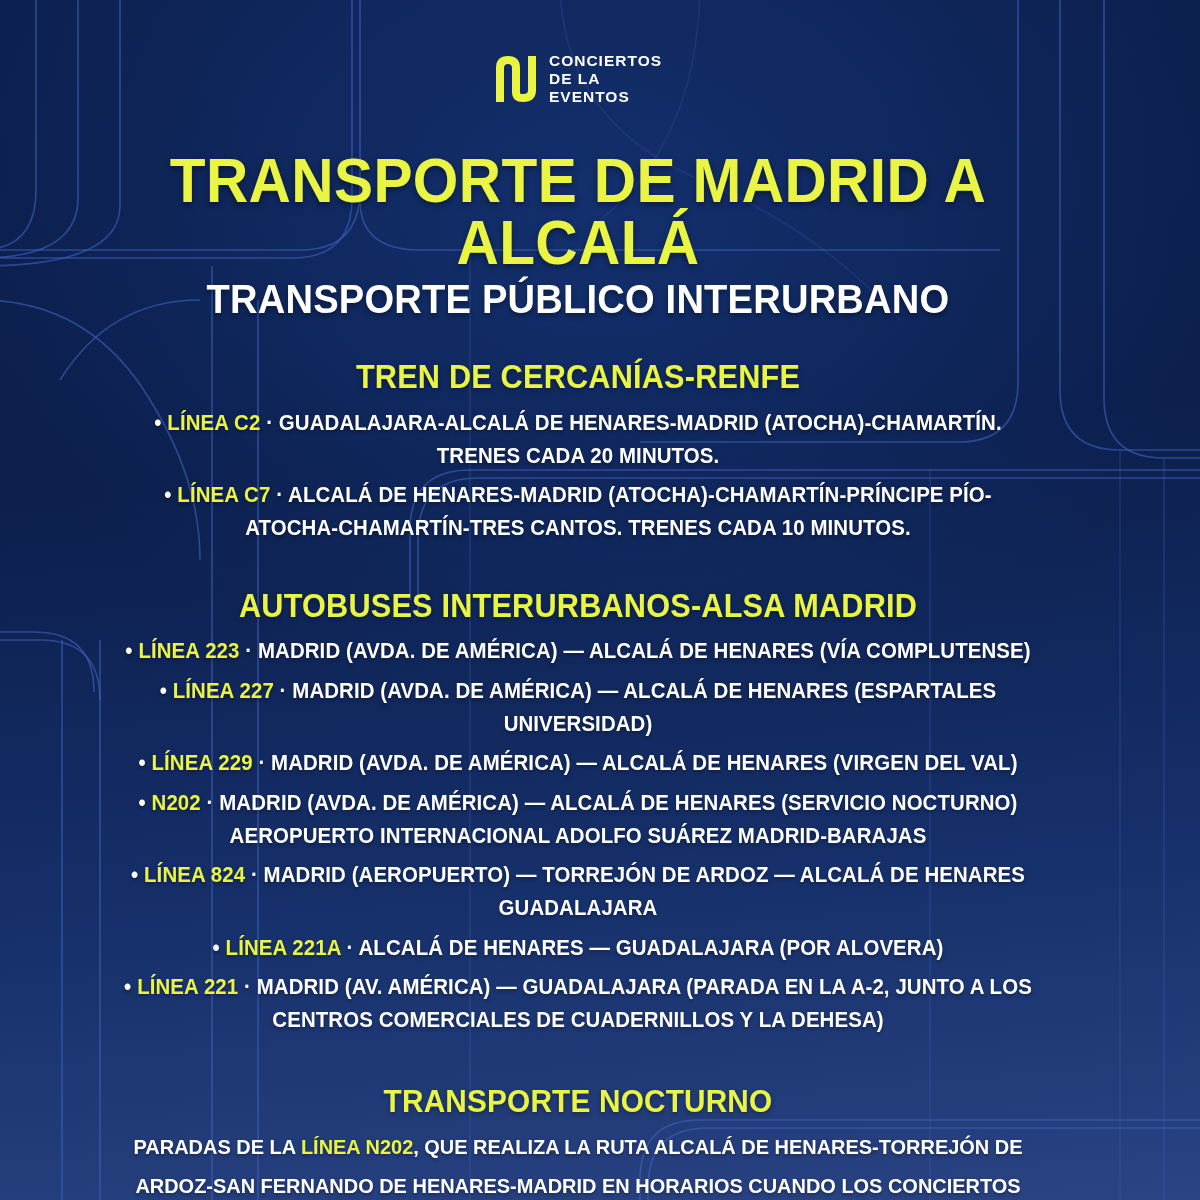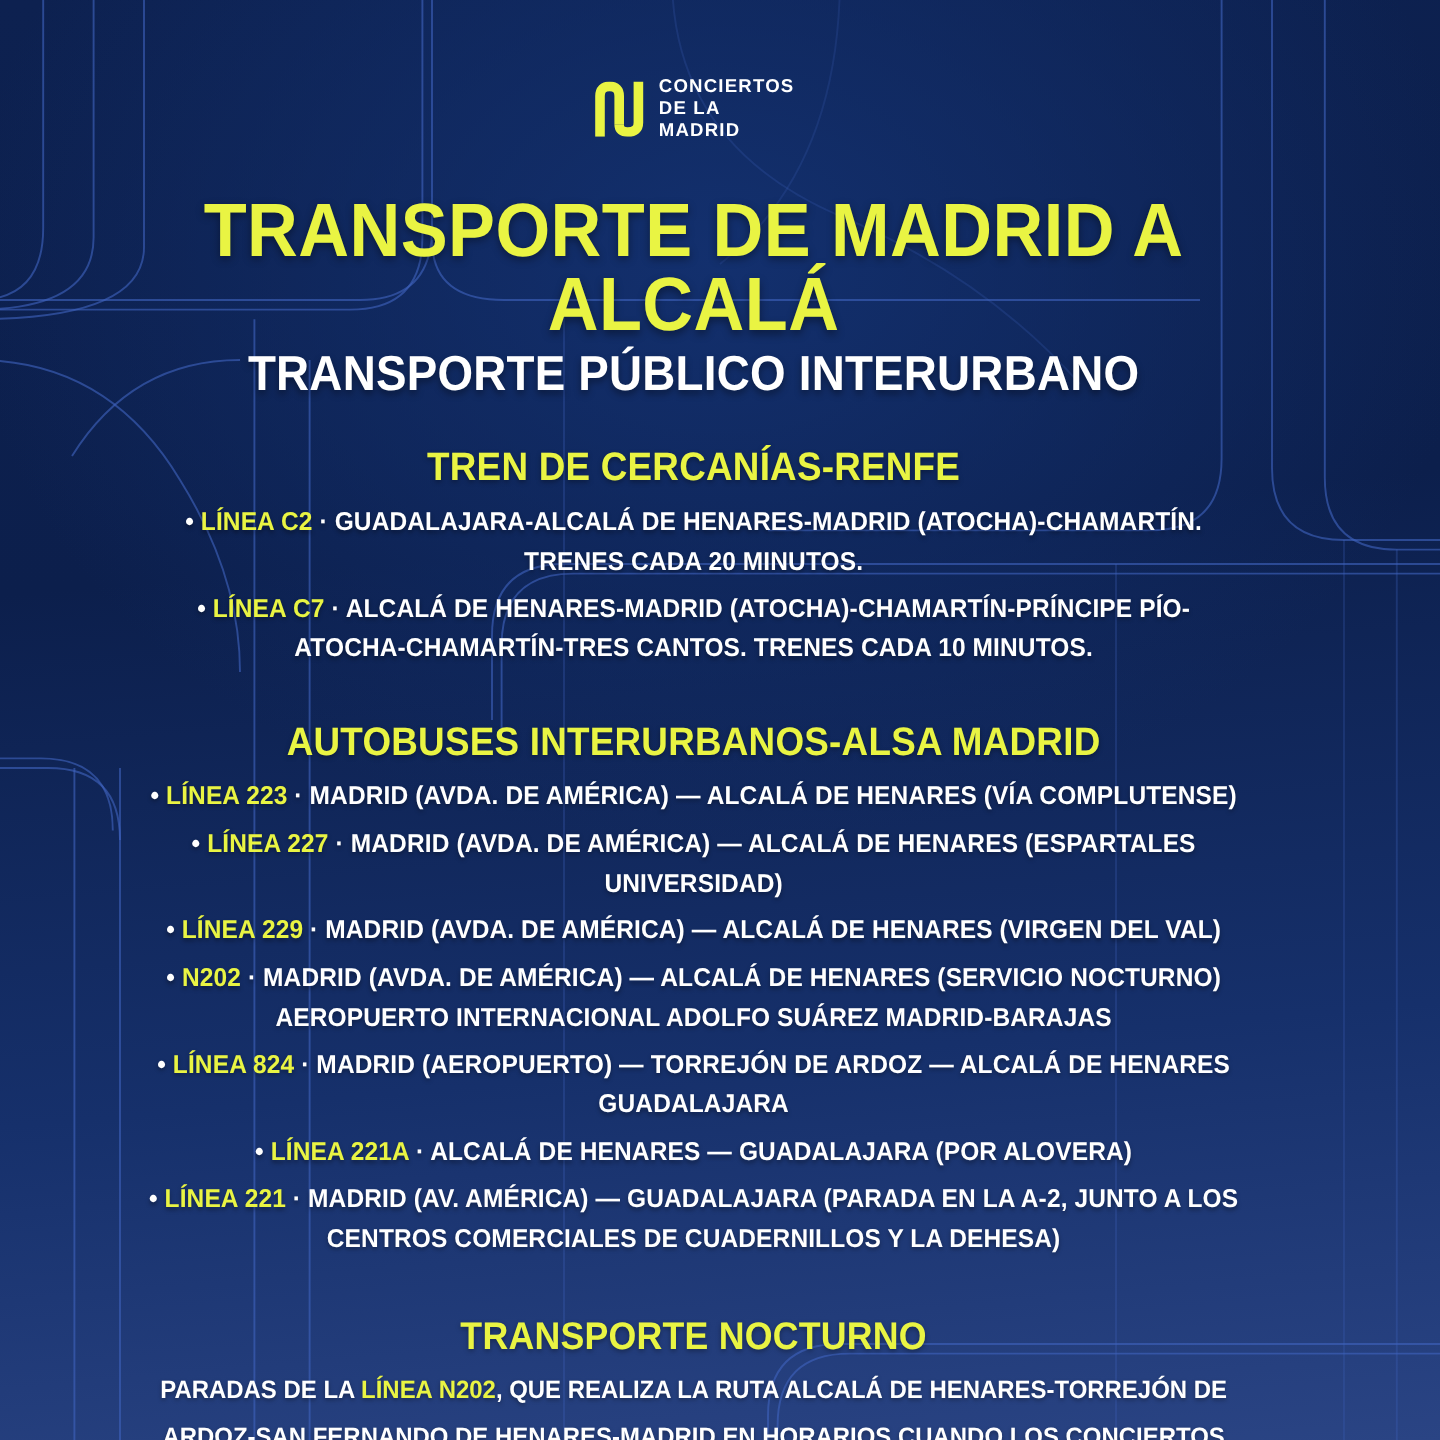--- a/index.html
+++ b/index.html
@@ -29,21 +29,21 @@
     pointer-events: none;
   }
 
   
   .content {
     position: relative;
     z-index: 3;
     width: 1156px;
     height: 1200px;
     box-sizing: border-box;
-    padding: 12px 60px;
+    padding: 0 60px;
     text-align: center;
   }
 
   
   .logo-block {
     display: flex;
     align-items: center;
     justify-content: center;
     gap: 11px;
     padding-top: 52px;
@@ -178,21 +178,21 @@
     <div class="logo-block">
       <svg class="logo-mark" width="44" height="46" viewBox="0 0 44 46" aria-hidden="true">
         <g fill="none" stroke="#e9f443" stroke-width="8" stroke-linecap="butt">
           <path d="M6 46 L6 12 Q6 4 14 4 Q22 4 22 12 L22 36"></path>
           <path d="M22 36 Q22 42 29 42 Q38 42 38 34 L38 0"></path>
         </g>
       </svg>
       <div class="logo-words">
         <div>CONCIERTOS</div>
         <div>DE LA</div>
-        <div>MADRID</div>
+        <div>EVENTOS</div>
       </div>
     </div>
 
     <h1 class="title-main">TRANSPORTE DE MADRID A ALCALÁ</h1>
     <h2 class="title-sub">TRANSPORTE PÚBLICO INTERURBANO</h2>
 
     <section class="section" id="sec-tren">
       <h3 class="section-heading">TREN DE CERCANÍAS-RENFE</h3>
       <div>
           <p class="line-item"><span>•</span> <span class="hl">LÍNEA C2</span> <span>·</span> <span>GUADALAJARA-ALCALÁ DE HENARES-MADRID (ATOCHA)-CHAMARTÍN. TRENES CADA 20 MINUTOS.</span></p>

